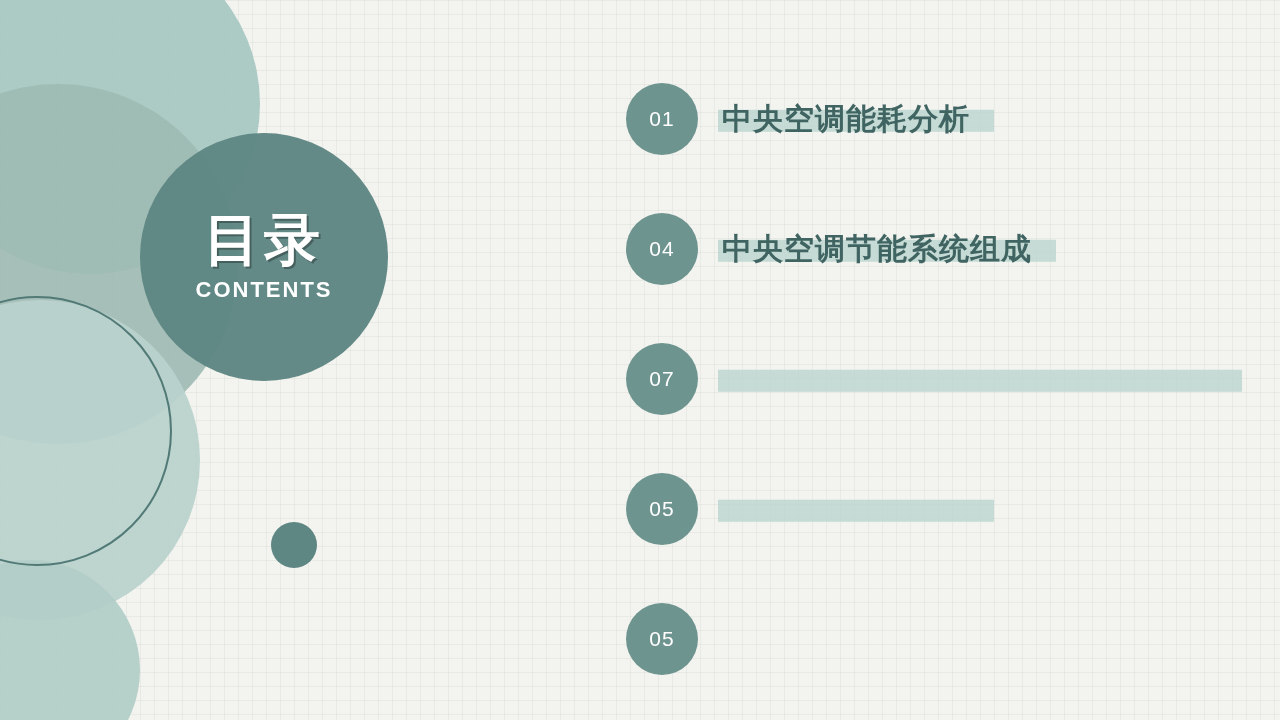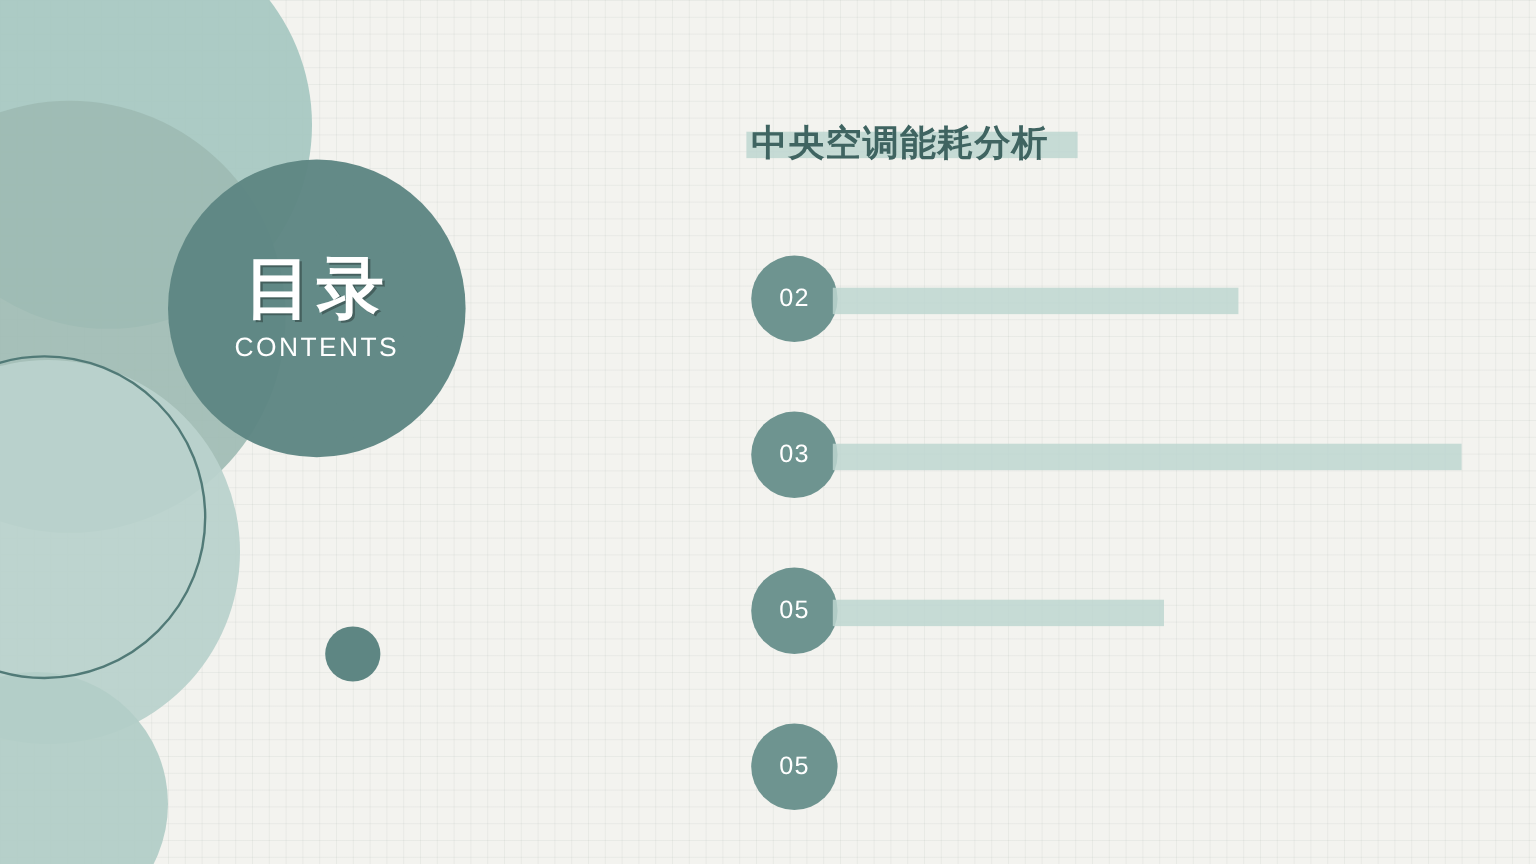--- a/index.html
+++ b/index.html
@@ -109,21 +109,21 @@
     font-size: 56px;
     font-weight: bold;
     letter-spacing: 4px;
     line-height: 1.05;
     text-shadow: 2px 2px 0 rgba(0,0,0,0.30);
   }
   .main-label .en {
     margin-top: 8px;
     font-size: 22px;
     letter-spacing: 2px;
-    font-weight: 400;
+    font-weight: 700;
   }
 
   
   .toc {
     position: absolute;
     left: 626px;
     top: 82px;
     width: 630px;
   }
   .toc-item {
@@ -143,20 +143,21 @@
     background: #6e9490;
     color: #ffffff;
     font-size: 21px;
     display: flex;
     align-items: center;
     justify-content: center;
     letter-spacing: 1px;
   }
   .toc-text-wrap {
     position: relative;
+    margin-left: 24px;
     display: inline-block;
   }
   .highlight {
     position: absolute;
     left: -4px;
     top: 50%;
     height: 22px;
     transform: translateY(-42%);
     background: #bdd6d0;
     opacity: 0.85;
@@ -187,35 +188,37 @@
   <div class="circle c-dot"></div>
 
   <div class="main-label">
     <div class="cn">目录</div>
     <div class="en">CONTENTS</div>
   </div>
 
   <div class="toc">
 
     <div class="toc-item">
+      <div class="num-badge">01</div>
       <div class="toc-text-wrap">
         <span class="highlight" style="width:276px;"></span>
         <span class="toc-text">中央空调能耗分析</span>
       </div>
     </div>
 
     <div class="toc-item">
-      <div class="num-badge">02</div>
+      <div class="num-badge">04</div>
       <div class="toc-text-wrap">
         <span class="highlight" style="width:338px;"></span>
-      </div>
-    </div>
-
-    <div class="toc-item">
-      <div class="num-badge">03</div>
+        <span class="toc-text">中央空调节能系统组成</span>
+      </div>
+    </div>
+
+    <div class="toc-item">
+      <div class="num-badge">07</div>
       <div class="toc-text-wrap">
         <span class="highlight" style="width:524px;"></span>
       </div>
     </div>
 
     <div class="toc-item">
       <div class="num-badge">05</div>
       <div class="toc-text-wrap">
         <span class="highlight" style="width:276px;"></span>
       </div>

